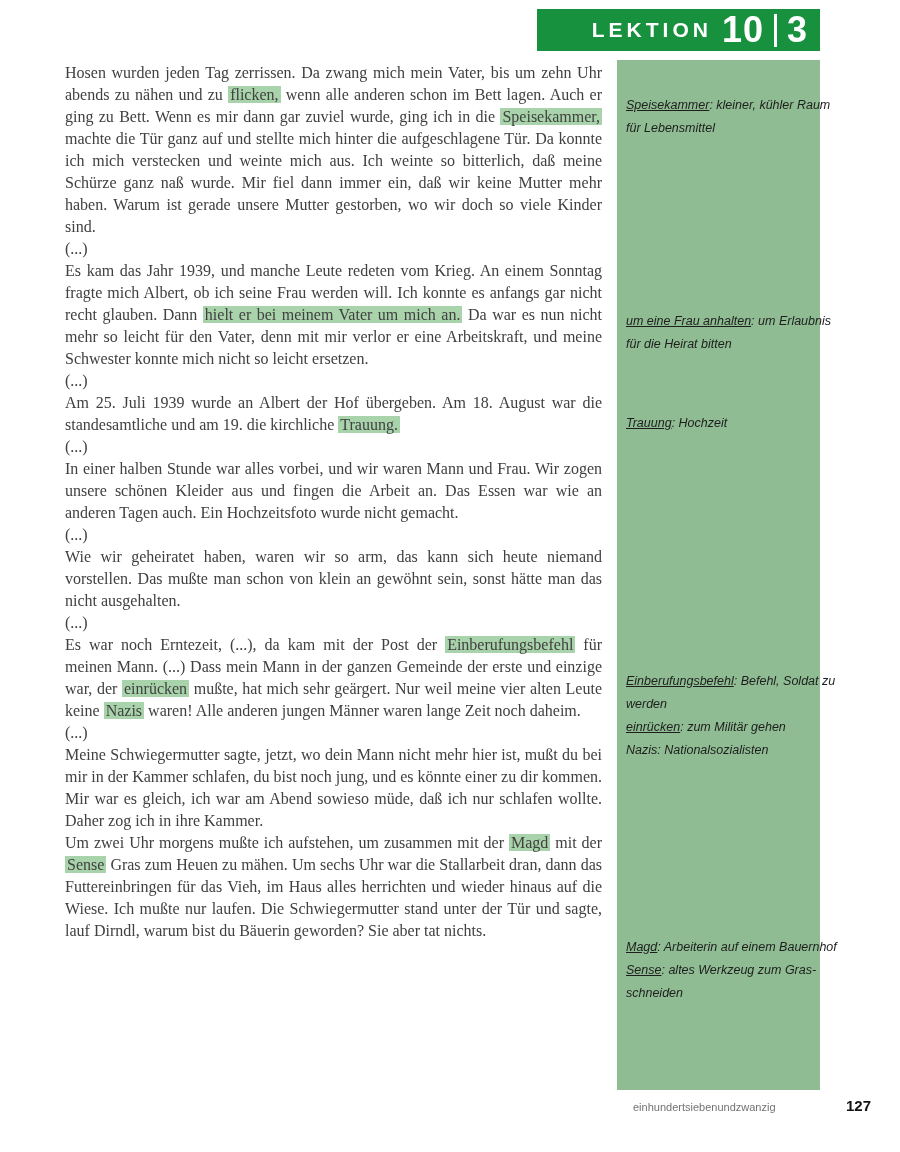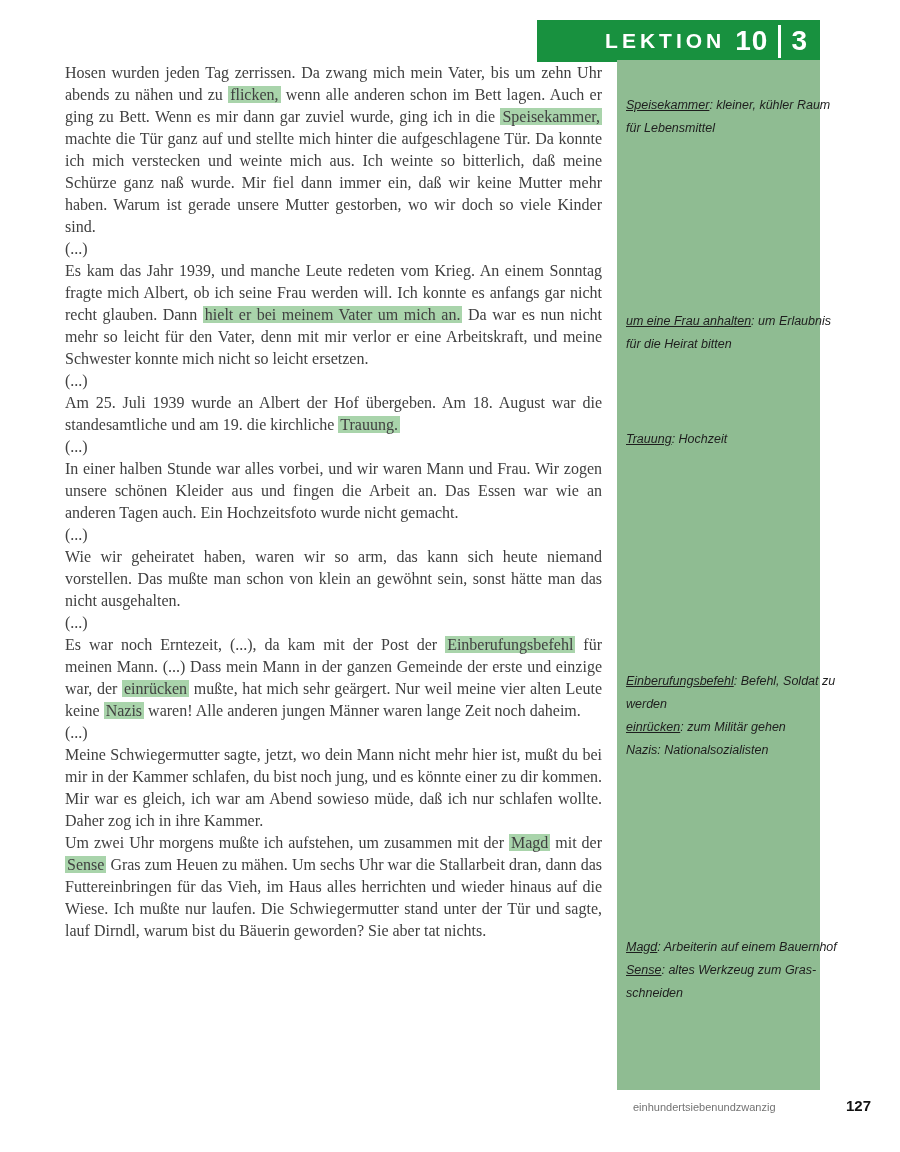--- a/index.html
+++ b/index.html
@@ -6,28 +6,28 @@
   html, body { background: #ffffff; }
   body {
     width: 900px; height: 1152px; position: relative;
     font-family: "Liberation Serif", serif;
     overflow: hidden;
   }
   .page { position: absolute; inset: 0; background: #ffffff; }
 
   
   .lektion-banner {
-    position: absolute; left: 537px; top: 20px; width: 283px; height: 42px;
+    position: absolute; left: 537px; top: 9px; width: 283px; height: 42px;
     background: var(--header-green, #18913f);
     display: flex; align-items: center; justify-content: flex-end;
     padding-right: 12px; gap: 10px;
     font-family: "Liberation Sans", sans-serif;
   }
   .lektion-word { color: #fff; font-weight: bold; font-size: 21px; letter-spacing: 4px; }
-  .lektion-num  { color: #fff; font-weight: bold; font-size: 28px; letter-spacing: 1px; line-height: 1; }
+  .lektion-num  { color: #fff; font-weight: bold; font-size: 36px; letter-spacing: 1px; line-height: 1; }
   .lektion-divider { width: 3px; height: 33px; background: #fff; }
 
   
   .text-column {
     position: absolute; left: 65px; top: 62px; width: 537px;
     font-size: 16px; line-height: 22px; color: #404040;
     text-align: justify;
   }
   .para { margin: 0; }
   .hl { background: var(--highlight-green, #a9d4ab); padding: 0 2px; }
@@ -83,21 +83,21 @@
 
   <aside class="sidebar" id="sidebar">
       <div class="note" style="top: 34px;">
         <div class="note-line"><span class="term">Speisekammer</span><span>: kleiner, kühler Raum</span></div>
         <div class="note-line"><span>für Lebensmittel</span></div>
       </div>
       <div class="note" style="top: 250px;">
         <div class="note-line"><span class="term">um eine Frau anhalten</span><span>: um Erlaubnis</span></div>
         <div class="note-line"><span>für die Heirat bitten</span></div>
       </div>
-      <div class="note" style="top: 368px;">
+      <div class="note" style="top: 352px;">
         <div class="note-line"><span class="term">Trauung</span><span>: Hochzeit</span></div>
       </div>
       <div class="note" style="top: 610px;">
         <div class="note-line"><span class="term">Einberufungsbefehl</span><span>: Befehl, Soldat zu</span></div>
         <div class="note-line"><span>werden</span></div>
         <div class="note-line"><span class="term">einrücken</span><span>: zum Militär gehen</span></div>
         <div class="note-line"><span>Nazis: Nationalsozialisten</span></div>
       </div>
       <div class="note" style="top: 876px;">
         <div class="note-line"><span class="term">Magd</span><span>: Arbeiterin auf einem Bauernhof</span></div>

